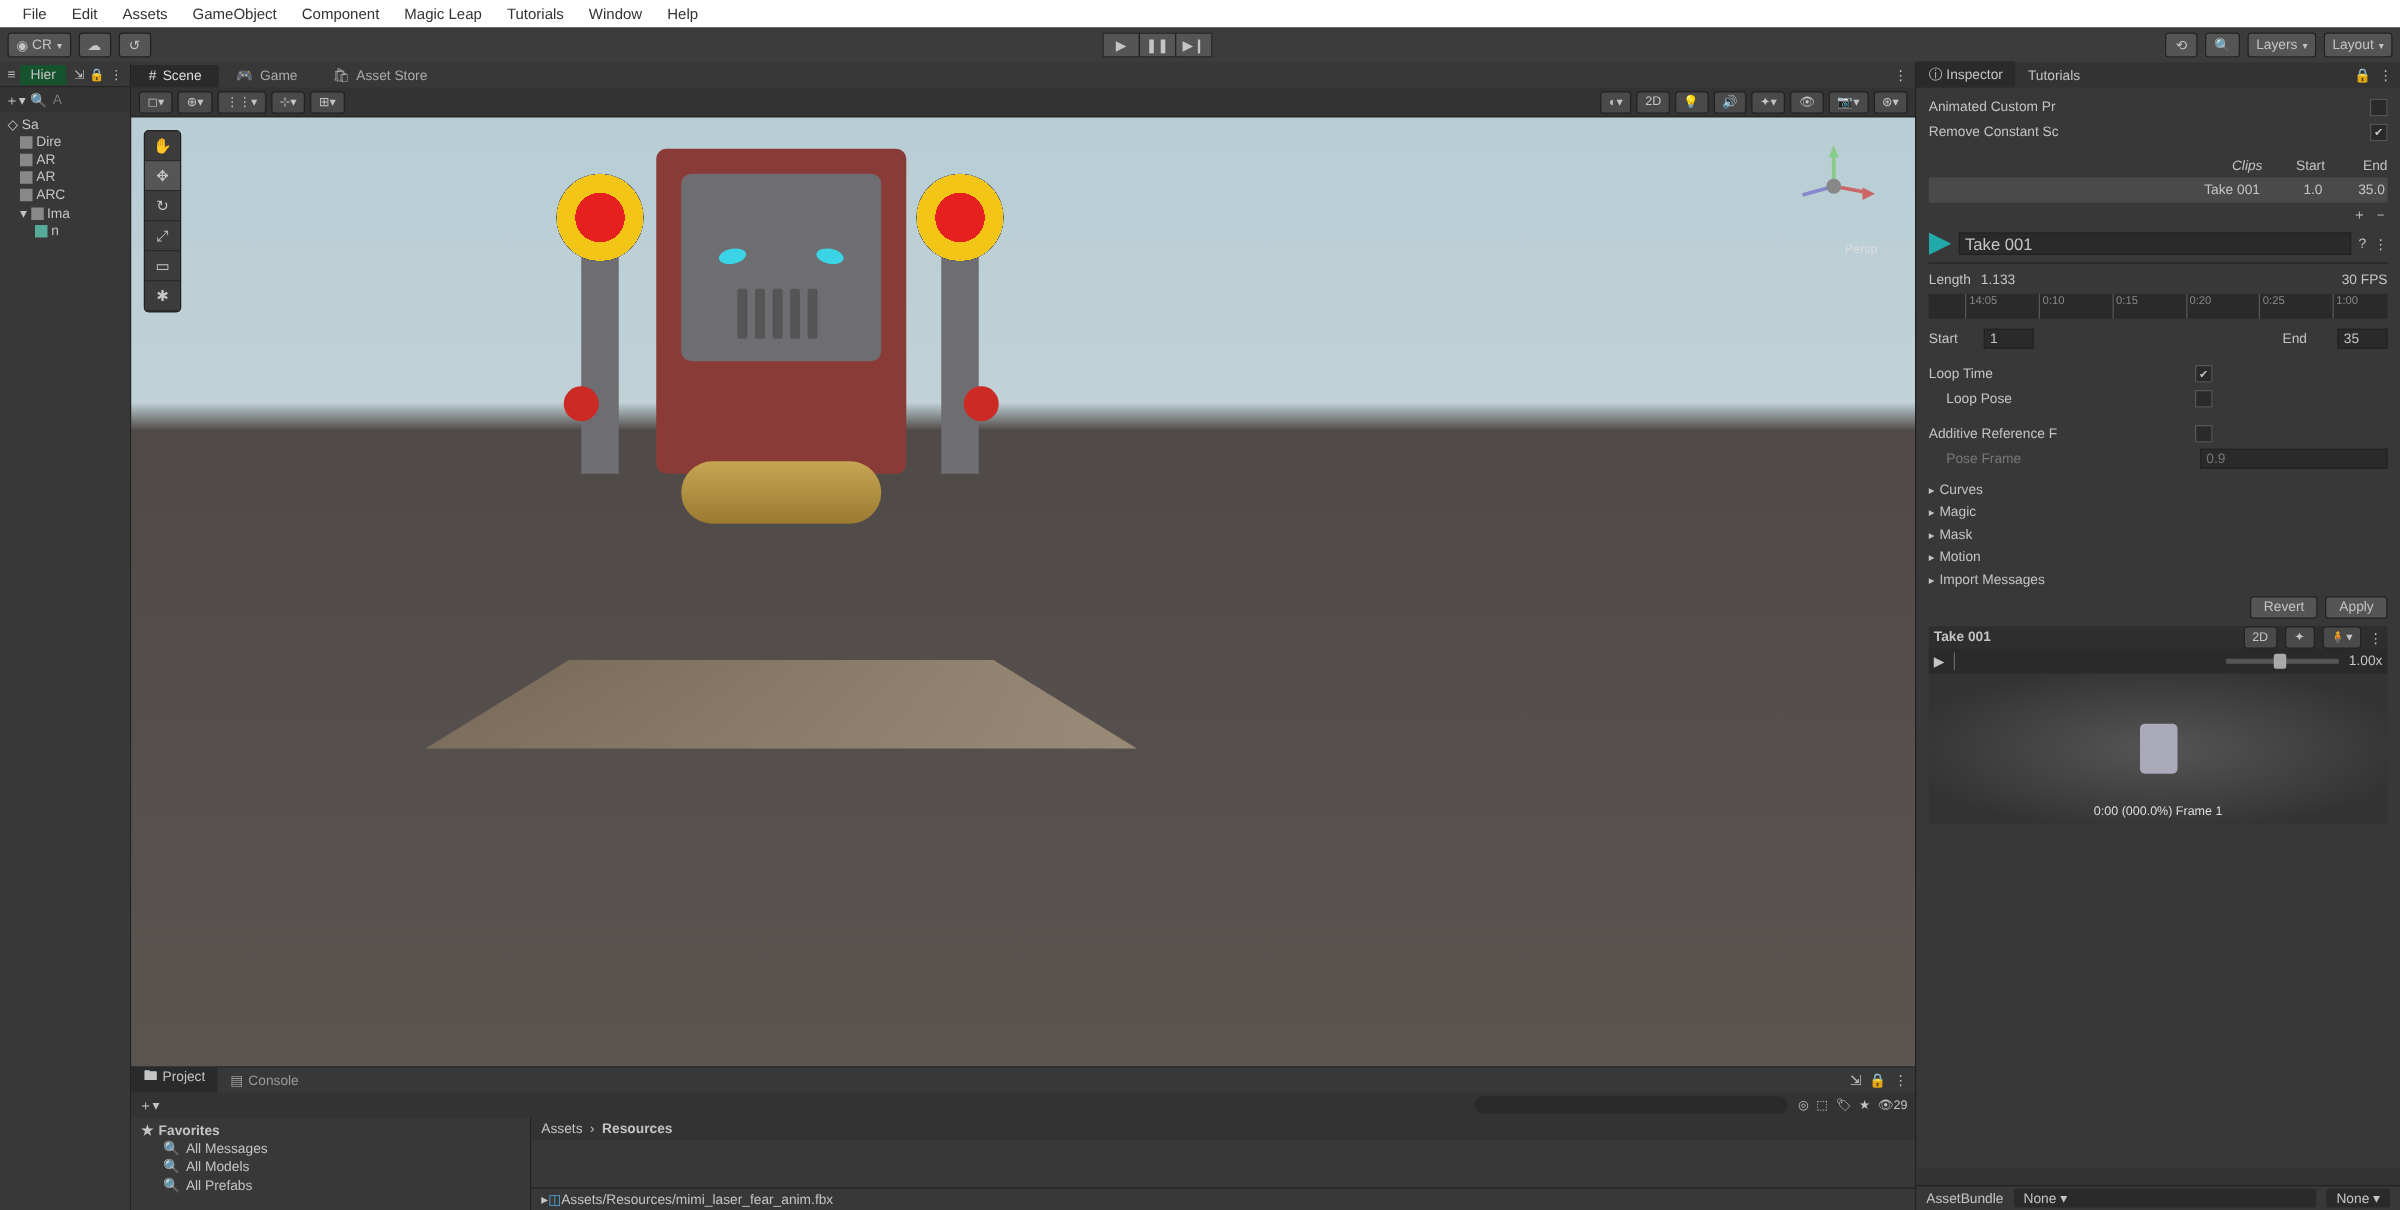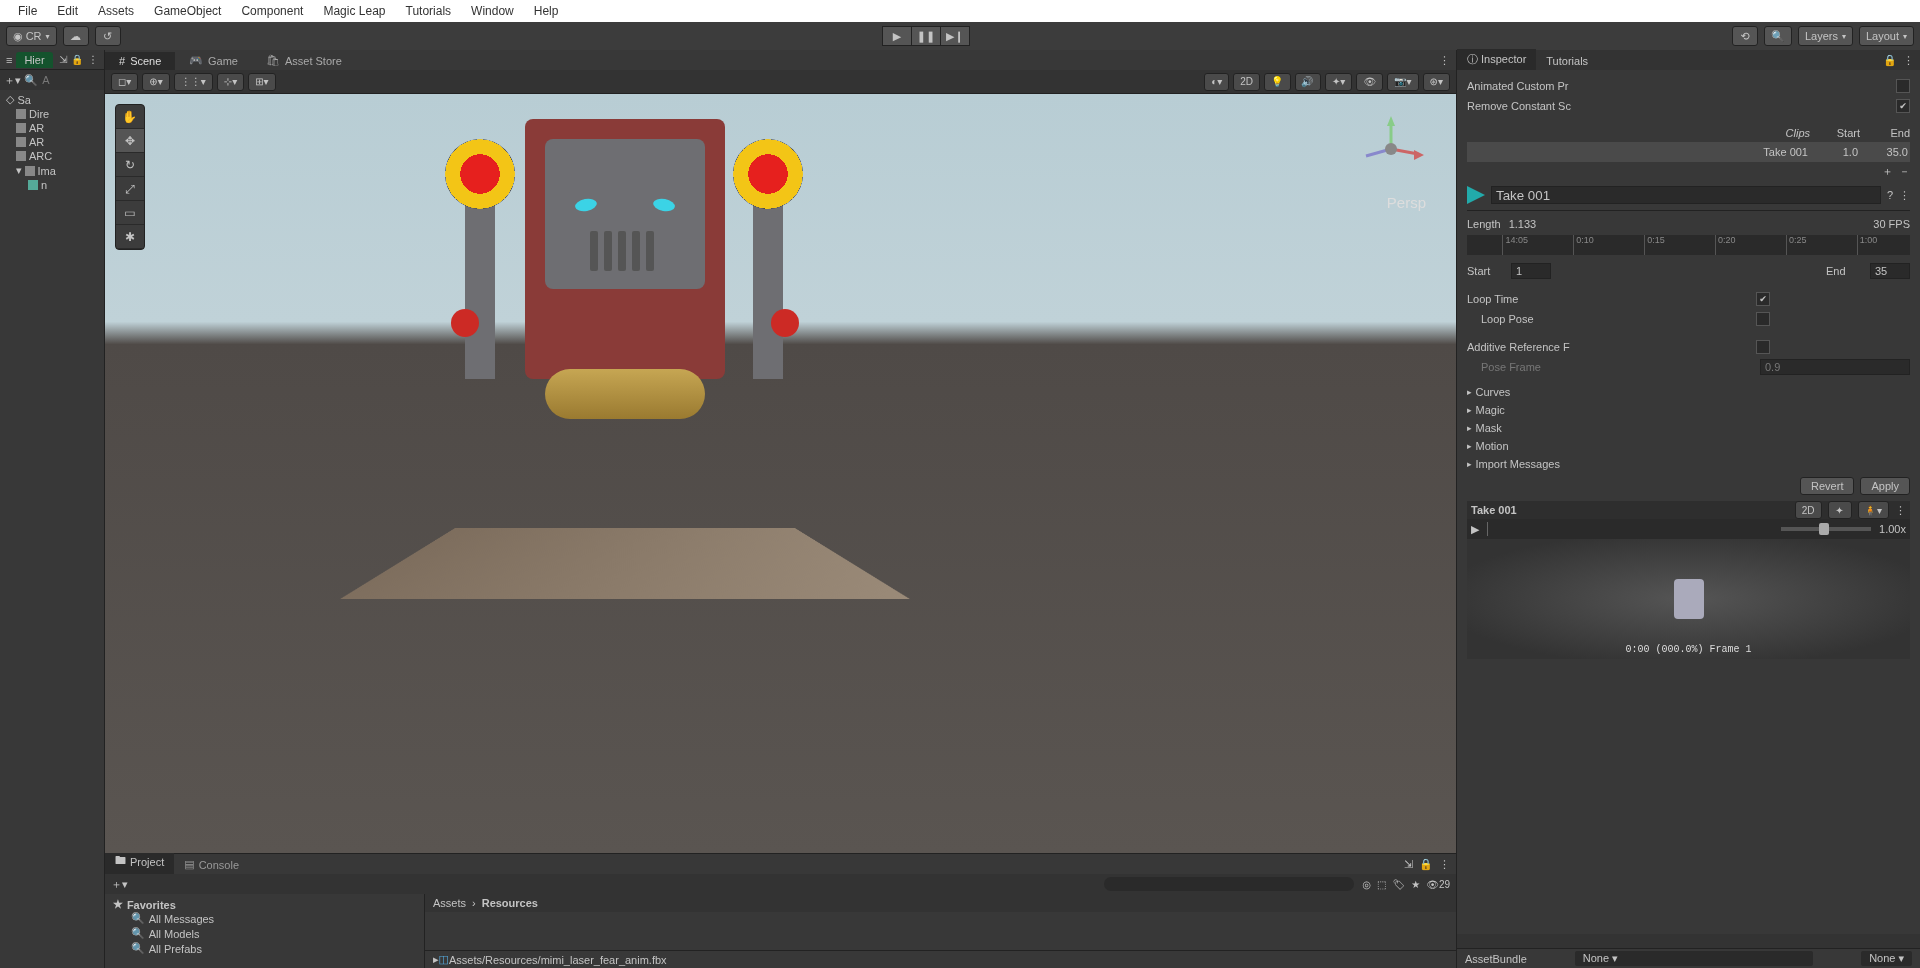--- a/index.html
+++ b/index.html
@@ -26,21 +26,21 @@
 .view-tabs .vtab { padding: 3px 14px; font-size: 11px; display: flex; align-items: center; gap: 5px; color: #aaa; }
 .view-tabs .vtab.active { background: #2a2a2a; color: #ddd; }
 .scene-bar { height: 24px; background: #333; border-bottom: 1px solid #222; display: flex; align-items: center; padding: 0 6px; gap: 4px; justify-content: space-between; }
 .scene-bar .sb-left, .scene-bar .sb-right { display: flex; gap: 4px; align-items: center; }
 .sb-btn { background: #4a4a4a; border: 1px solid #222; border-radius: 3px; height: 18px; min-width: 24px; display: flex; align-items: center; justify-content: center; font-size: 10px; padding: 0 6px; }
 .scene-view { flex: 1; position: relative; background: linear-gradient(#b8cdd4 0%, #c0d2d8 30%, #4f4a47 33%, #5a5551 100%); overflow: hidden; }
 .tool-panel { position: absolute; left: 10px; top: 10px; width: 30px; background: #3c3c3c; border: 1px solid #222; border-radius: 4px; }
 .tool-panel .tool { height: 24px; display: flex; align-items: center; justify-content: center; font-size: 12px; border-bottom: 1px solid #2a2a2a;}
 .tool-panel .tool.active { background: #555; }
 .gizmo { position: absolute; right: 30px; top: 20px; width: 70px; height: 70px; }
-.persp-lbl { position: absolute; right: 30px; top: 100px; color: #ddd; font-size: 15px; }
+.persp-lbl { position: absolute; right: 30px; top: 100px; color: #ddd; font-size: 10px; }
 .robot {
   position: absolute; left: 240px; top: 15px; width: 560px; height: 520px;
 }
 .robot .ground {
   position:absolute; bottom:0; left:30px; width:500px; height:140px;
   background: linear-gradient(120deg,#7a6a5a,#9a8a78);
   transform: perspective(500px) rotateX(60deg);
   clip-path: polygon(12% 0, 88% 0, 100% 100%, 0 100%);
 }
 .robot .body { position:absolute; left:180px; top:10px; width:200px; height:260px; background:#8a3b38; border-radius:8px; }
@@ -49,21 +49,21 @@
 .robot .eye.l { left:30px; transform: rotate(-10deg);} .robot .eye.r { right:30px; transform: rotate(10deg);}
 .robot .grill { position:absolute; bottom:18px; left:45px; width:70px; height:40px; display:flex; gap:6px;}
 .robot .grill span{ width:8px; background:#555; border-radius:2px;}
 .robot .shoulder { position:absolute; top:30px; width:70px; height:70px; border-radius:50%; background: radial-gradient(circle,#e6201e 0 40%, #f3c516 40% 70%, #444 70%);}
 .robot .shoulder.l{ left:100px;} .robot .shoulder.r{ left:388px;}
 .robot .arm { position:absolute; top:90px; width:30px; height:180px; background:#6e6e72;}
 .robot .arm.l{ left:120px;} .robot .arm.r{ left:408px;}
 .robot .bulb { position:absolute; top:200px; width:28px; height:28px; background:#cc2a25; border-radius:50%;}
 .robot .bulb.l{left:106px;} .robot .bulb.r{left:426px;}
 .robot .belly { position:absolute; left:200px; top:260px; width:160px; height:50px; background: linear-gradient(#c6a653,#9a7a30); border-radius:25px;}
-.right-col { width: 464px; background: #383838; border-left: 1px solid #222; display: flex; flex-direction: column; }
+.right-col { width: 388px; background: #383838; border-left: 1px solid #222; display: flex; flex-direction: column; }
 .right-col .insp-tabs { height: 20px; display: flex; align-items: flex-end; background: #333;}
 .right-col .insp-tabs .tab { padding: 3px 10px; font-size: 11px; background: #2a2a2a; }
 .insp-body { flex: 1; padding: 6px 10px; overflow: hidden; font-size: 11px; color: #c4c4c4; }
 .row { display: flex; align-items: center; height: 20px; }
 .row .lbl { flex: 1; }
 .row input[type=text] { background: #2a2a2a; border: 1px solid #222; color: #c4c4c4; height: 16px; padding: 0 4px; font-size: 11px; width: 60px; }
 .chk { width: 14px; height: 14px; background: #2a2a2a; border: 1px solid #555; display: inline-flex; align-items: center; justify-content: center; font-size: 9px;}
 .clips-hdr { display: flex; height: 18px; align-items: center;}
 .clips-hdr span:nth-child(1){flex:1;font-style:italic;} .clips-hdr span{width:50px; text-align:right;}
 .clip-row { display: flex; height: 20px; align-items: center; background: #4a4a4a; padding: 0 2px;}
@@ -83,23 +83,23 @@
 .btn-row { display:flex; justify-content:flex-end; gap:6px; margin-top:4px;}
 .btn-row button { background:#555; border:1px solid #222; color:#c4c4c4; padding: 2px 10px; font-size:11px; border-radius:3px;}
 .preview { margin-top:6px;}
 .prev-hdr { display:flex; height:18px; align-items:center; background:#2e2e2e; padding:0 4px; gap:6px;}
 .prev-hdr span:first-child{flex:1; font-weight:bold;}
 .prev-play { display:flex; height:20px; align-items:center; background:#2a2a2a; padding:0 4px; gap:8px;}
 .prev-play .slider{ flex:1; height:4px; background:#555; position:relative;}
 .prev-play .slider .knob{ position:absolute; left:42%; top:-4px; width:10px;height:12px;background:#aaa; border-radius:2px;}
 .prev-view { height:120px; background: radial-gradient(ellipse at center, #555 0%, #333 80%); position:relative; display:flex; align-items:center; justify-content:center;}
 .prev-view .mini{ width:30px;height:40px; background:#aab; border-radius:4px;}
-.prev-view .label{ position:absolute; bottom:4px; width:100%; text-align:center; font-size:10px; color:#ddd;font-family:Liberation Mono, monospace;}
+.prev-view .label{ position:absolute; bottom:4px; width:100%; text-align:center; font-size:10px; color:#ddd;}
 .asset-row { display:flex; height:20px; align-items:center; padding:0 8px; border-top:1px solid #222; gap:8px;}
-.asset-row .sel { background:#2a2a2a; padding:1px 8px; border-radius:2px;margin-left:40px;}
+.asset-row .sel { background:#2a2a2a; padding:1px 8px; border-radius:2px;}
 .bottom-panel { height: 115px; background:#383838; border-top:1px solid #222; display:flex; flex-direction:column;}
 .bottom-tabs { height:20px; display:flex; align-items:flex-end;}
 .bottom-tabs .tab { padding:3px 10px; font-size:11px; background:#2a2a2a; display:flex; gap:4px; align-items:center;}
 .bottom-tabs .tab.inactive { background:transparent; color:#999;}
 .bottom-bar { height:20px; display:flex; align-items:center; padding:0 6px; background:#333;}
 .bottom-bar .search { margin-left:auto; width:250px; height:14px; background:#2a2a2a; border-radius:7px;}
 .bottom-bar .icons { display:flex; gap:6px; margin-left:8px; font-size:10px;}
 .bottom-body { flex:1; display:flex;}
 .fav-col { width:320px; border-right:1px solid #222; padding:4px 8px; font-size:11px;}
 .fav-col .hdr{ font-weight:bold; display:flex; gap:4px; align-items:center;}

